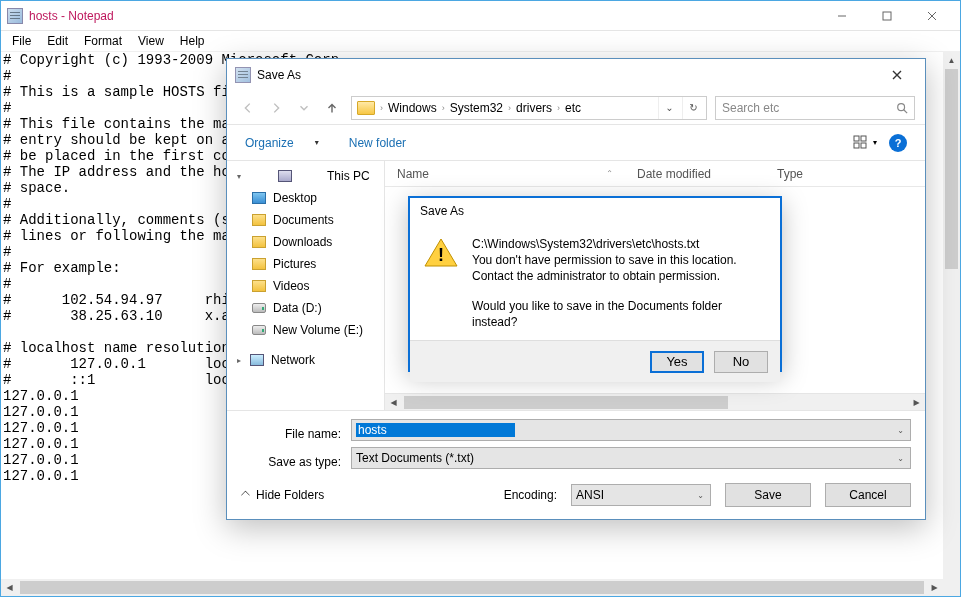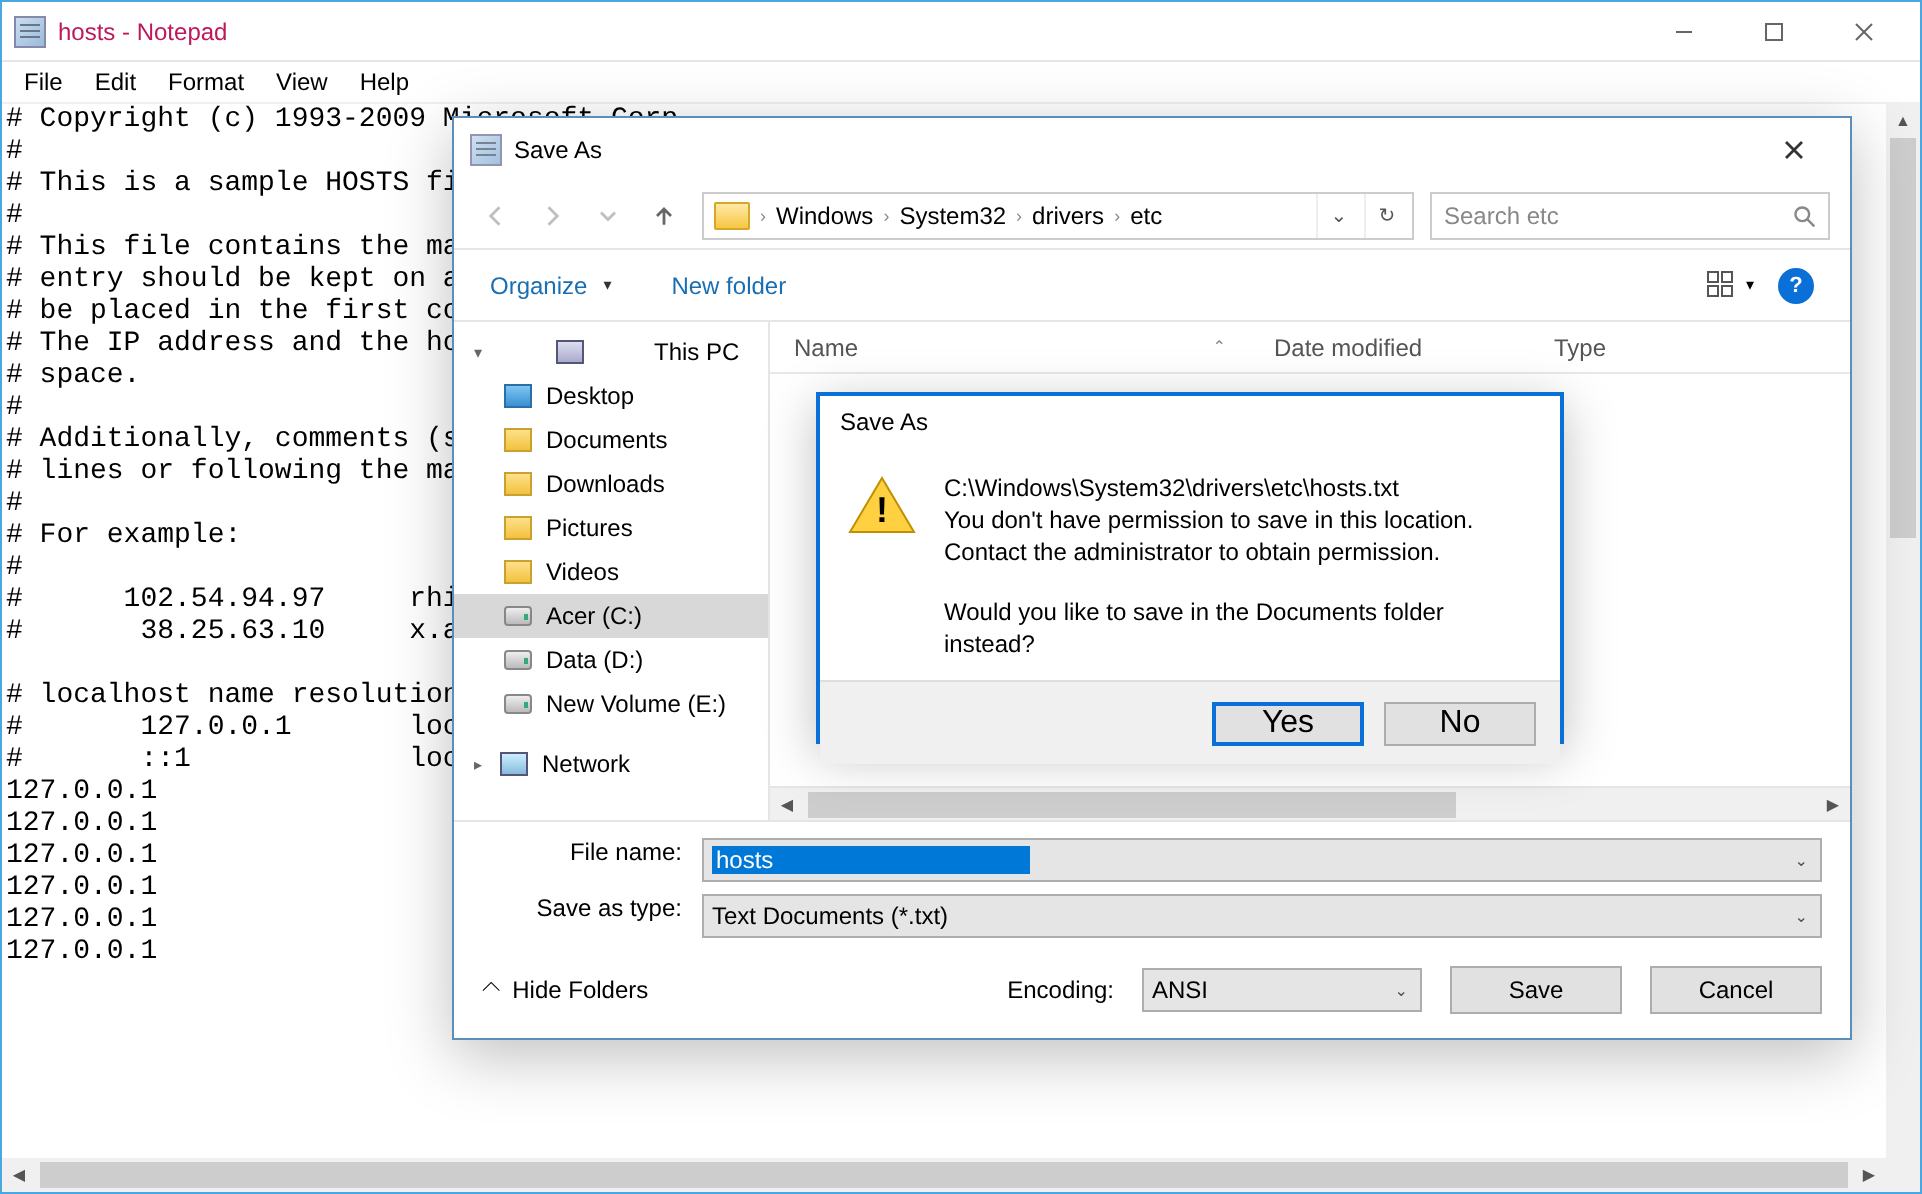--- a/index.html
+++ b/index.html
@@ -41,21 +41,21 @@
 .addr { flex: 1; height: 24px; border: 1px solid #ccc; display: flex; align-items: center; gap: 2px; padding: 0 2px; font-size: 12px; }
 .folder-icon { width: 18px; height: 14px; background: linear-gradient(#ffe9a6,#f7c744); border: 1px solid #d6a828; border-radius: 1px; margin: 0 3px; }
 .crumb { padding: 0 3px; color: #000; }
 .crumb-sep { color: #888; font-size: 9px; }
 .addr-spacer { flex: 1; }
 .addr-btn { width: 22px; display: flex; align-items: center; justify-content: center; color: #555; font-size: 10px; border-left: 1px solid #eee; height: 100%; }
 .search-box { width: 200px; height: 24px; border: 1px solid #ccc; display: flex; align-items: center; padding: 0 6px; font-size: 12px; color: #888; justify-content: space-between; }
 .search-box svg { width: 12px; height: 12px; stroke: #888; fill: none; stroke-width: 1.4; }
 
 .sa-toolbar { height: 36px; display: flex; align-items: center; padding: 0 18px; gap: 30px; border-bottom: 1px solid #e5e5e5; }
-.tb-link { color: #1a6fb3; font-size: 12px; display: flex; align-items: center; gap: 8px; justify-content: flex-end; }
+.tb-link { color: #1a6fb3; font-size: 12px; display: flex; align-items: center; gap: 21px; justify-content: flex-end; }
 .tb-link .caret { font-size: 8px; color: #333; }
 .tb-right { margin-left: auto; display: flex; align-items: center; gap: 12px; }
 .views-btn { display: flex; align-items: center; gap: 4px; }
 .views-btn svg { width: 16px; height: 16px; stroke: #555; fill: none; }
 .help-btn { width: 18px; height: 18px; border-radius: 50%; background: #0a6fd6; color: #fff; display: flex; align-items: center; justify-content: center; font-size: 11px; font-weight: bold; }
 
 .sa-body { flex: 1; display: flex; overflow: hidden; }
 .tree { width: 158px; border-right: 1px solid #e5e5e5; padding: 4px 0; overflow: hidden; }
 .tree-item { height: 22px; display: flex; align-items: center; padding-left: 24px; gap: 6px; font-size: 12px; color: #000; position: relative; }
 .tree-item.root { padding-left: 10px; gap: 34px; }
@@ -72,21 +72,21 @@
 
 .filelist { flex: 1; display: flex; flex-direction: column; overflow: hidden; }
 .fl-header { height: 26px; display: flex; align-items: center; border-bottom: 1px solid #e8e8e8; font-size: 12px; color: #555; }
 .fl-col { padding: 0 12px; }
 .fl-col.name { width: 240px; display:flex; align-items:center; gap:21px; }
 .fl-col.date { width: 140px; }
 .fl-scroll { flex: 1; position: relative; overflow: hidden; }
 .fl-hscroll { height: 17px; background: #f0f0f0; display: flex; align-items: center; border-top: 1px solid #e5e5e5; }
 
 .sa-bottom { border-top: 1px solid #e5e5e5; padding: 8px 14px 12px; background: #fff; }
-.field-row { display: flex; align-items: flex-start; margin-bottom: 6px; }
+.field-row { display: flex; align-items: flex-end; margin-bottom: 6px; }
 .field-label { width: 110px; text-align: right; padding-right: 10px; font-size: 12px; color: #000; }
 .field-input { flex: 1; }
 .combo { border: 1px solid #adadad; height: 22px; display: flex; align-items: center; padding: 0 4px; font-size: 12px; background: #e5e5e5; position: relative; }
 .combo .caret { position: absolute; right: 6px; font-size: 8px; color: #555; }
 .combo input { border: none; outline: none; width: 100%; font-size: 12px; background: transparent; font-family: inherit; }
 .combo.sel input { background: #0078d7; color: #fff; padding: 0 2px; width: auto; }
 .action-row { display: flex; align-items: center; margin-top: 14px; gap: 14px; }
 .hide-folders { display: flex; align-items: center; gap: 6px; font-size: 12px; color: #000; }
 .hide-folders::before { content: "⌵"; transform: rotate(180deg); font-size: 12px; }
 .enc-label { margin-left: auto; font-size: 12px; }
@@ -95,21 +95,21 @@
 
 
 .confirm { position: absolute; left: 408px; top: 196px; width: 374px; height: 176px; background: #fff; border: 2px solid #0a6fd6; box-shadow: 0 6px 24px rgba(0,0,0,.25); z-index: 10; }
 .cf-title { height: 26px; padding: 0 10px; display: flex; align-items: center; font-size: 12px; background: #fff; }
 .cf-body { padding: 12px 14px 10px 14px; display: flex; gap: 14px; }
 .warn-icon { width: 34px; height: 30px; position: relative; flex-shrink: 0; margin-top: 2px; }
 .warn-icon svg { width: 34px; height: 30px; }
 .cf-text { font-size: 12px; line-height: 16px; color: #000; }
 .cf-text .line2 { margin-top: 14px; }
 .cf-actions { height: 42px; background: #f0f0f0; display: flex; align-items: center; justify-content: flex-end; gap: 10px; padding: 0 12px; border-top: 1px solid #dedede; }
-.cf-btn { width: 76px; height: 22px; background: #e1e1e1; border: 1px solid #adadad; font-size: 16px; display: flex; align-items: center; justify-content: center; }
+.cf-btn { width: 54px; height: 22px; background: #e1e1e1; border: 1px solid #adadad; font-size: 13px; display: flex; align-items: center; justify-content: center; }
 .cf-btn.primary { border: 2px solid #0a6fd6; }
 </style>
 </head>
 <body>
 
 <div class="notepad">
   <div class="np-title">
     <div class="np-icon"></div>
     <div class="np-title-text">hosts - Notepad</div>
     <div class="win-btns">
@@ -286,26 +286,20 @@
             <span class="t-folder"></span>
           </span>
           <span>Pictures</span>
         </div>
       <div class="tree-item">
           <span class="t-icon">
             <span class="t-folder"></span>
           </span>
           <span>Videos</span>
         </div>
-      <div class="tree-item sel">
-          <span class="t-icon">
-            <span class="t-drive"></span>
-          </span>
-          <span>Acer (C:)</span>
-        </div>
       <div class="tree-item">
           <span class="t-icon">
             <span class="t-drive"></span>
           </span>
           <span>Data (D:)</span>
         </div>
       <div class="tree-item">
           <span class="t-icon">
             <span class="t-drive"></span>
           </span>

